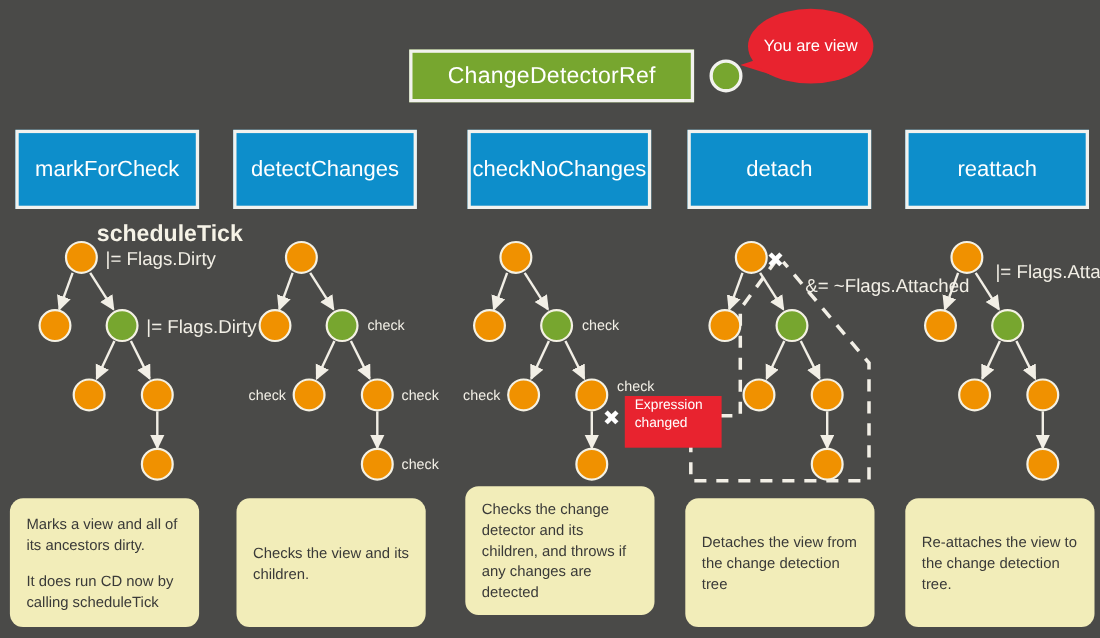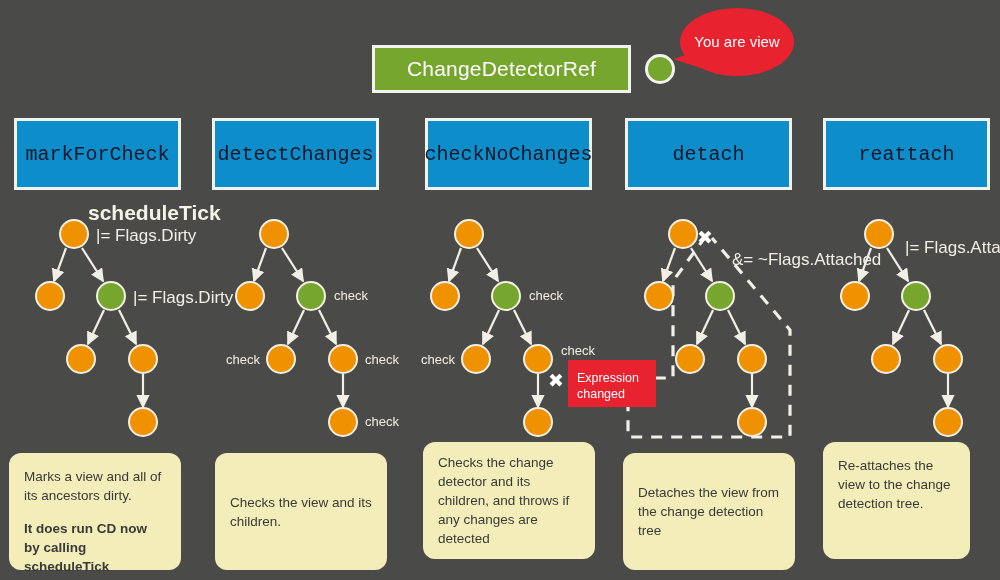--- a/index.html
+++ b/index.html
@@ -46,23 +46,23 @@
     border-bottom:9px solid transparent;
     border-right:28px solid #e8232f;
   }
 
   
   .method-box{
     position:absolute;
     box-sizing:border-box;
     background:#0d8ecb;
     border:3px solid #f2f2ee;
-    color:#0f172a;
+    color:#ffffff;
     font-size:20px;
-    display:flex;align-items:center;justify-content:center;font-family:Liberation Mono, monospace;
+    display:flex;align-items:center;justify-content:center;
   }
 
   
   .node{
     position:absolute;
     width:30px;height:30px;border-radius:50%;
     box-sizing:border-box;
     border:2px solid #f4f1e4;
   }
   .node.orange{background:#f09100;}
@@ -80,21 +80,21 @@
   }
   .lbl.check{font-size:13px;}
 
   
   .expr-box{
     position:absolute;
     background:#e8232f;
     color:#ffffff;
     font-size:12.5px;
     line-height:16px;
-    padding:10px 9px;
+    padding:0 9px;
     box-sizing:border-box;
   }
 
   
   .xmark{
     position:absolute;
     color:#ffffff;
     font-size:19px;
     font-weight:bold;
     line-height:1;
@@ -107,21 +107,21 @@
     box-sizing:border-box;
     background:#f2edb9;
     border-radius:12px;
     color:#3a3a38;
     font-size:13.5px;
     line-height:19px;
     padding:14px 15px;
   }
   .desc-card p{margin:0;}
   .desc-card p.spacer{height:14px;}
-  .desc-card p.bold{font-weight:bold;}
+  .desc-card p.bold{font-weight:normal;}
 
   svg.edges{position:absolute;left:0;top:0;width:1000px;height:580px;pointer-events:none;}
 </style>
 </head>
 <body>
 
 <div id="stage">
 
   <svg class="edges" viewBox="0 0 1000 580">
     <defs>
@@ -268,17 +268,17 @@
   </div>
 
   <div class="desc-card" style="left:423px;top:442px;width:172px;height:117px;display:flex;align-items:center;">
     <p>Checks the change detector and its children, and throws if any changes are detected</p>
   </div>
 
   <div class="desc-card" style="left:623px;top:453px;width:172px;height:117px;display:flex;align-items:center;">
     <p>Detaches the view from the change detection tree</p>
   </div>
 
-  <div class="desc-card" style="left:823px;top:442px;width:147px;height:117px;display:flex;">
+  <div class="desc-card" style="left:823px;top:453px;width:172px;height:117px;display:flex;align-items:center;">
     <p>Re-attaches the view to the change detection tree.</p>
   </div>
 
 </div>
 
 </body></html>

